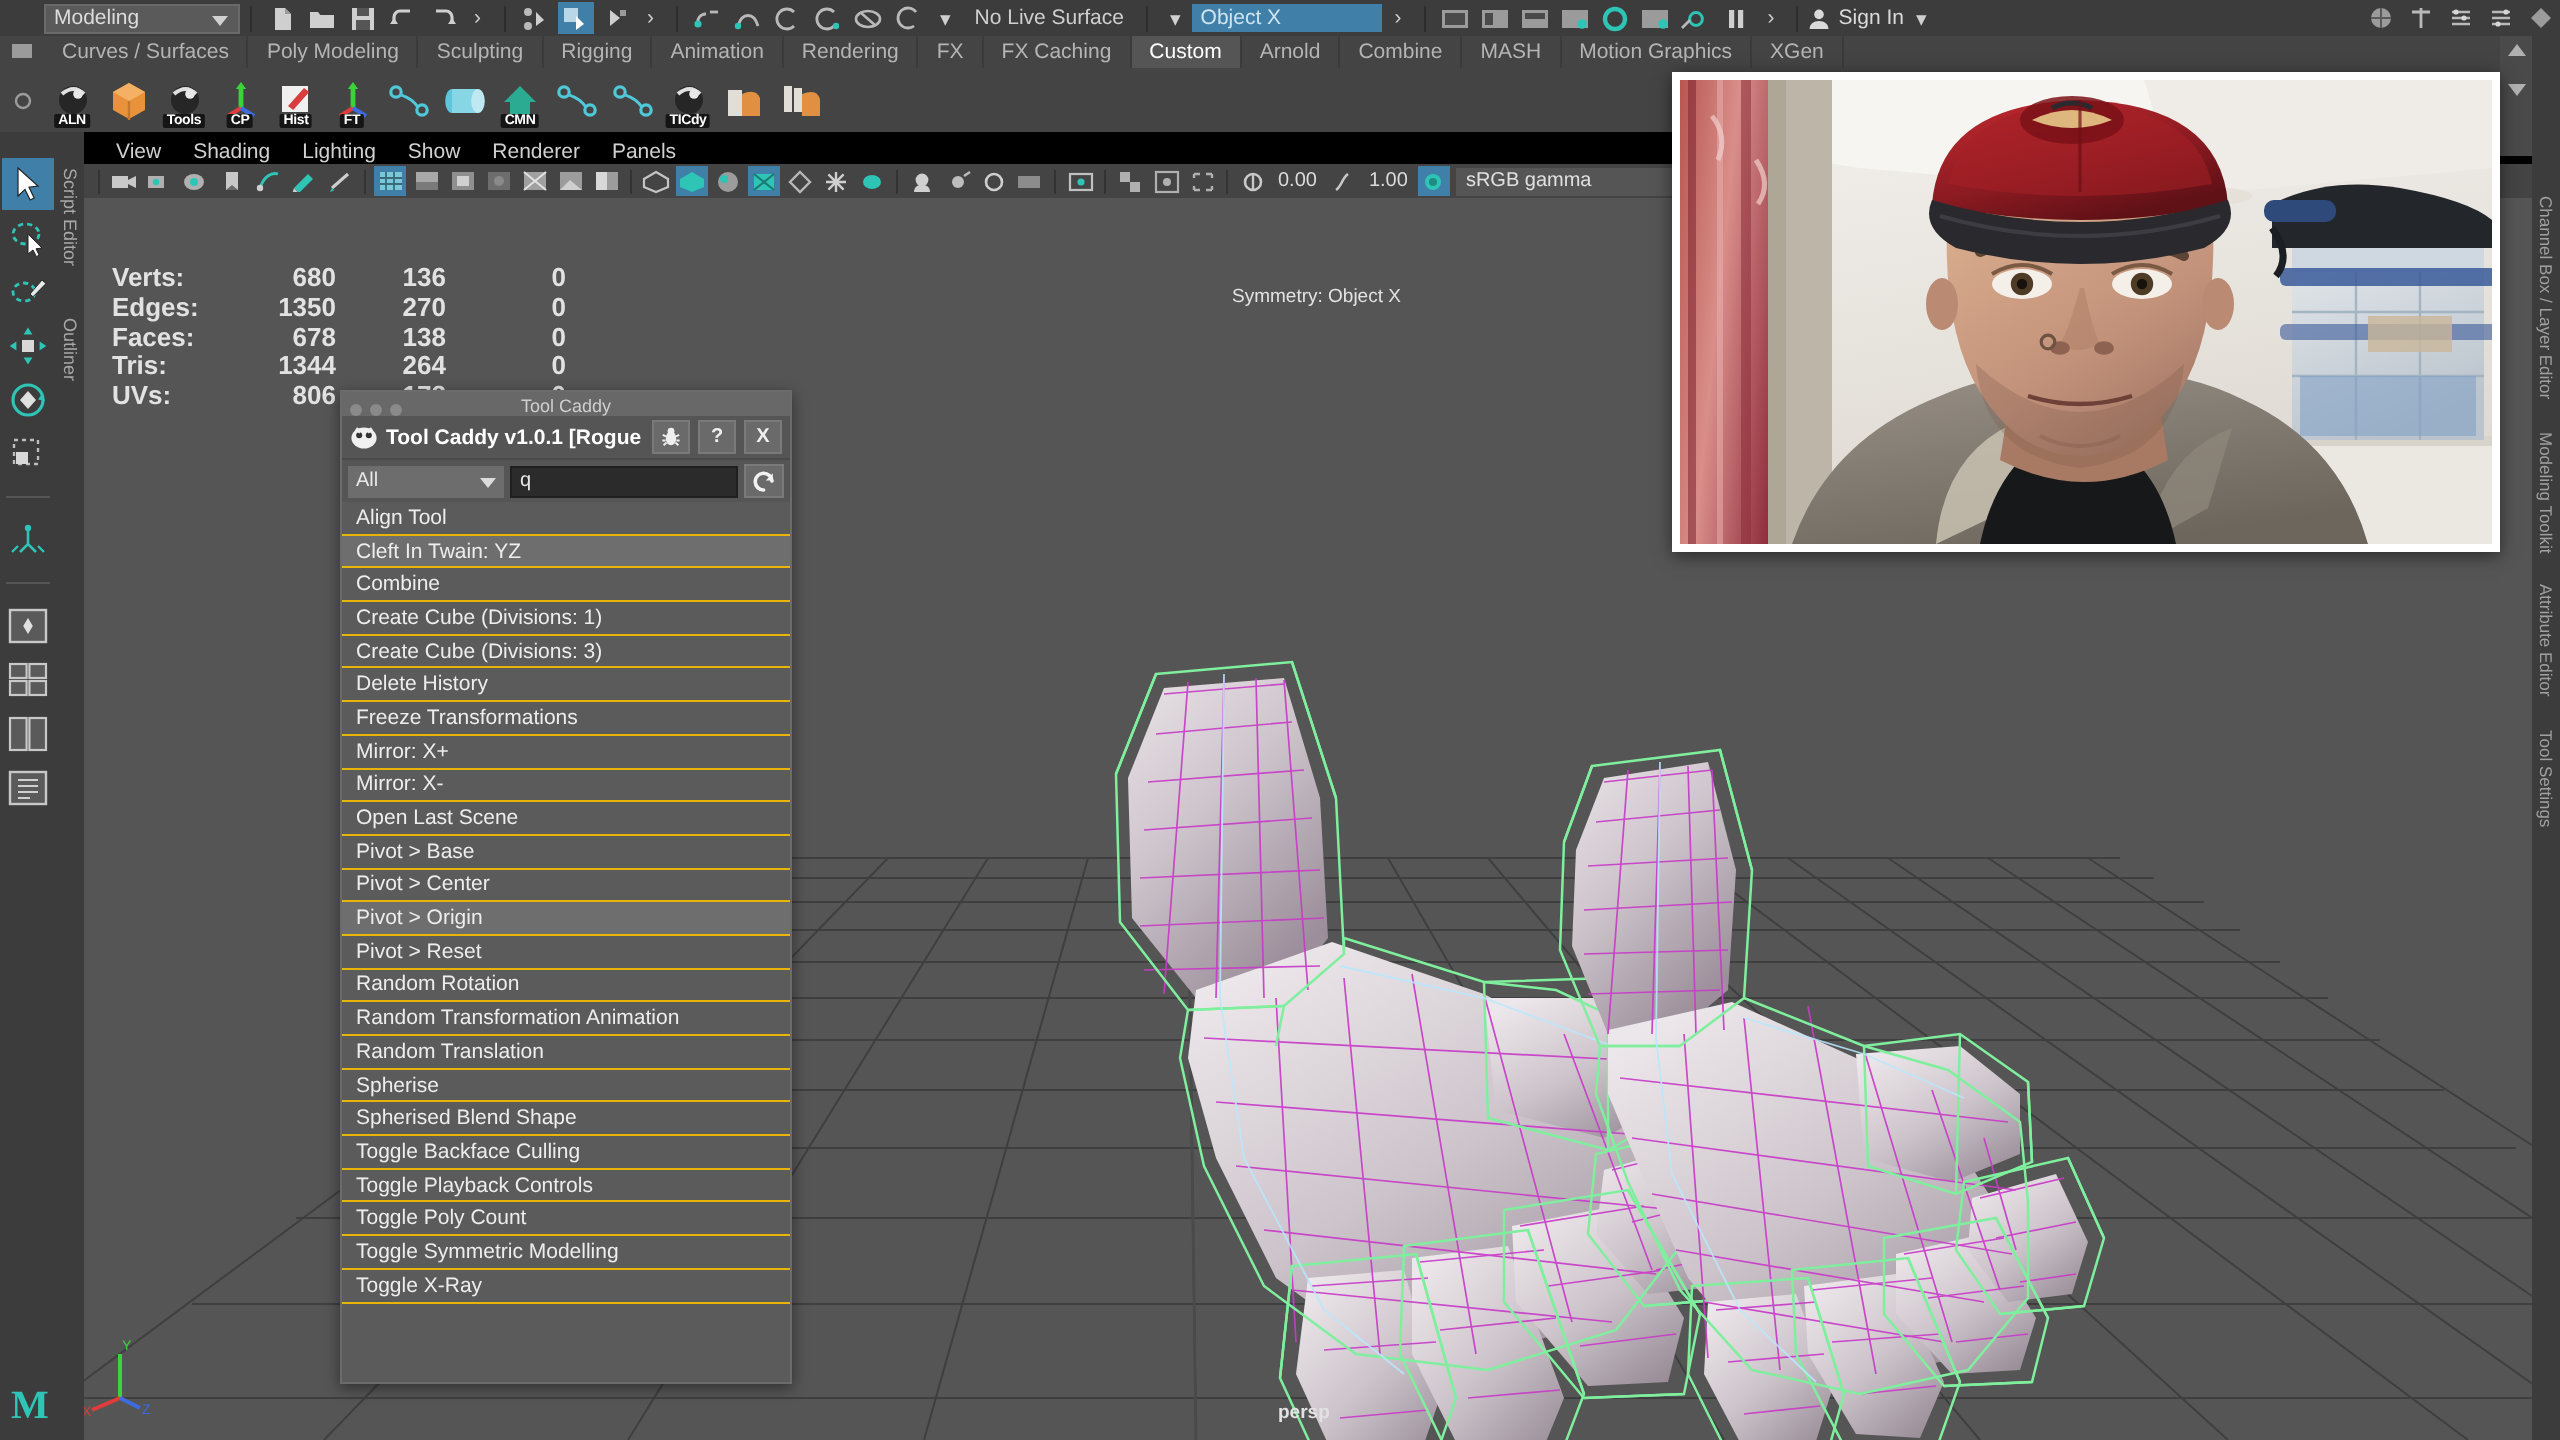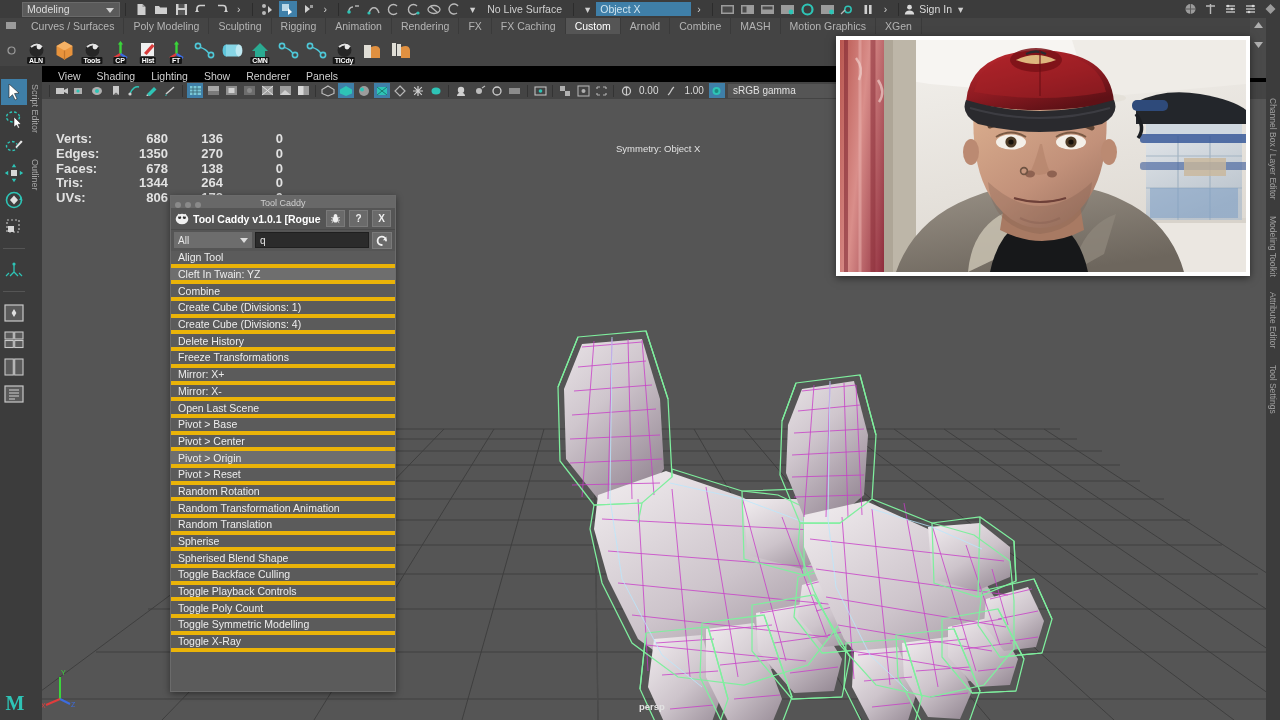--- a/index.html
+++ b/index.html
@@ -171,21 +171,21 @@
   .caddy-head-title {
     flex: 1; font-size: 10.5px; color: #ffffff; font-weight: bold;
     white-space: nowrap; overflow: hidden;
   }
   .caddy-btn {
     width: 19px; height: 17px; background: #6a6a6a; border: 1px solid #7a7a7a;
     display: flex; align-items: center; justify-content: center;
     font-size: 10px; color: #efefef; font-weight: bold;
   }
   .caddy-search {
-    height: 21px; background: #555; display: flex; align-items: flex-start;
+    height: 21px; background: #555; display: flex; align-items: center;
     padding: 2px 3px; gap: 3px;
   }
   .cat-dd {
     width: 78px; height: 16px; background: #6d6d6d; position: relative;
     font-size: 10px; color: #e8e8e8; display: flex; align-items: center; padding: 0 4px;
   }
   .cat-dd .caret3 {
     position: absolute; right: 4px; top: 6px;
     border-left: 4px solid transparent; border-right: 4px solid transparent;
     border-top: 5px solid #dcdcdc;
@@ -195,21 +195,21 @@
     font-size: 10px; color: #e8e8e8; display: flex; align-items: center; padding: 0 4px;
   }
   .refresh-btn {
     width: 20px; height: 17px; background: #6a6a6a; border: 1px solid #7a7a7a;
     display: flex; align-items: center; justify-content: center;
     font-size: 12px; color: #f0f0f0; font-weight: bold;
   }
   .caddy-list { height: 431px; overflow: hidden; background: #5b5b5b; }
   .caddy-item {
     height: 16.7px; display: flex; align-items: center; padding-left: 7px;
-    font-size: 10.5px; color: #ededed; border-bottom: 4px solid #eab308;
+    font-size: 10.5px; color: #ededed; border-bottom: 1px solid #eab308;
   }
   .caddy-item.hl { background: #6e6e6e; }
 
   
   .webcam {
     position: absolute; left: 836px; top: 36px; width: 414px; height: 240px;
     background: #ffffff; border: 4px solid #ffffff; z-index: 60;
     box-shadow: 0 2px 8px rgba(0,0,0,0.5); overflow: hidden;
   }
   .wc-inner { position: absolute; inset: 0; overflow: hidden; background: #e9e6e2; }
@@ -1110,21 +1110,21 @@
           </svg>
       </div>
     </div>
 
     <div class="caddy-list">
       <div id="caddy-items-host">
           <div class="caddy-item">Align Tool</div>
           <div class="caddy-item hl">Cleft In Twain: YZ</div>
           <div class="caddy-item">Combine</div>
           <div class="caddy-item">Create Cube (Divisions: 1)</div>
-          <div class="caddy-item">Create Cube (Divisions: 4)</div>
+          <div class="caddy-item">Create Cube (Divisions: 3)</div>
           <div class="caddy-item">Delete History</div>
           <div class="caddy-item">Freeze Transformations</div>
           <div class="caddy-item">Mirror: X+</div>
           <div class="caddy-item">Mirror: X-</div>
           <div class="caddy-item">Open Last Scene</div>
           <div class="caddy-item">Pivot &gt; Base</div>
           <div class="caddy-item">Pivot &gt; Center</div>
           <div class="caddy-item hl">Pivot &gt; Origin</div>
           <div class="caddy-item">Pivot &gt; Reset</div>
           <div class="caddy-item">Random Rotation</div>

